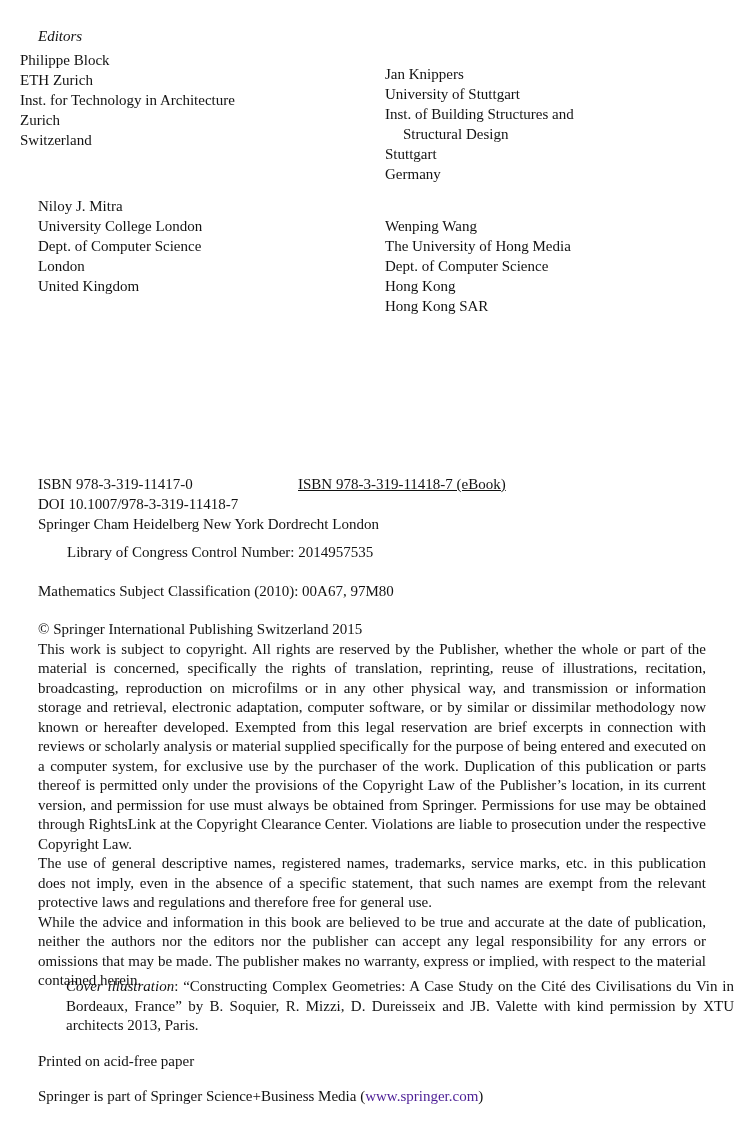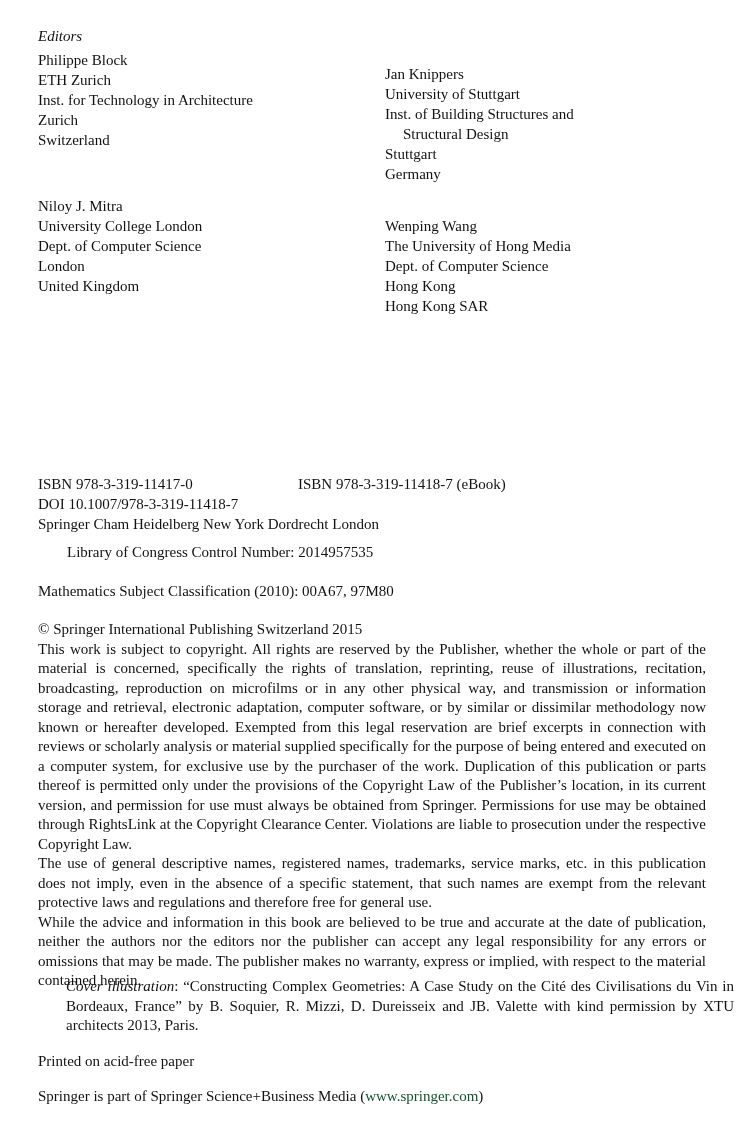--- a/index.html
+++ b/index.html
@@ -12,36 +12,36 @@
     color: #121212;
     font-size: 15px;
     overflow: hidden;
   }
   .abs { position: absolute; }
   .italic { font-style: italic; }
   .editor-block { line-height: 20px; }
   .eline { white-space: nowrap; }
   .eline.indent { padding-left: 18px; }
   .isbn-row { position: relative; height: 20px; white-space: nowrap; }
-  .isbn-ebook { position: absolute; left: 260px; top: 0; }
+  .isbn-ebook { position: absolute; left: 260px; top: 0; text-decoration: underline; }
   .single-line { white-space: nowrap; }
   .legal-block { width: 668px; line-height: 19.5px; }
   .jpara { margin: 0; text-align: justify; }
   .cover-block { width: 668px; line-height: 19.5px; margin-left: 28px; }
   .springer-line { white-space: nowrap; }
   a.link { text-decoration: none; cursor: pointer; }
 </style>
 </head>
 <body>
 
 <div class="page">
 
   <div class="abs italic" style="left:38px; top:28px;">Editors</div>
 
-  <div class="abs editor-block" style="left:38px; top:50px;">
+  <div class="abs editor-block" style="left:20px; top:50px;">
     <div class="eline">Philippe Block</div>
     <div class="eline">ETH Zurich</div>
     <div class="eline">Inst. for Technology in Architecture</div>
     <div class="eline">Zurich</div>
     <div class="eline">Switzerland</div>
   </div>
 
   <div class="abs editor-block" style="left:385px; top:64px;">
     <div class="eline">Jan Knippers</div>
     <div class="eline">University of Stuttgart</div>
@@ -87,16 +87,16 @@
     <p class="jpara">While the advice and information in this book are believed to be true and accurate at the date of publication, neither the authors nor the editors nor the publisher can accept any legal responsibility for any errors or omissions that may be made. The publisher makes no warranty, express or implied, with respect to the material contained herein.</p>
   </div>
 
   <div class="abs cover-block" style="left:38px; top:977px;">
     <p class="jpara"><span class="italic">Cover illustration</span><span>: “Constructing Complex Geometries: A Case Study on the Cité des Civilisations du Vin in Bordeaux, France” by B. Soquier, R. Mizzi, D. Dureisseix and JB. Valette with kind permission by XTU architects 2013, Paris.</span></p>
   </div>
 
   <div class="abs single-line" style="left:38px; top:1053px;">Printed on acid-free paper</div>
 
   <div class="abs springer-line" style="left:38px; top:1088px;">
-    <span>Springer is part of Springer Science+Business Media (</span><a class="link" id="springer-link" style="color: #14532d;">www.springer.com</a><span>)</span>
+    <span>Springer is part of Springer Science+Business Media (</span><a class="link" id="springer-link" style="color: #4c1d95;">www.springer.com</a><span>)</span>
   </div>
 
 </div>
 
 </body></html>

